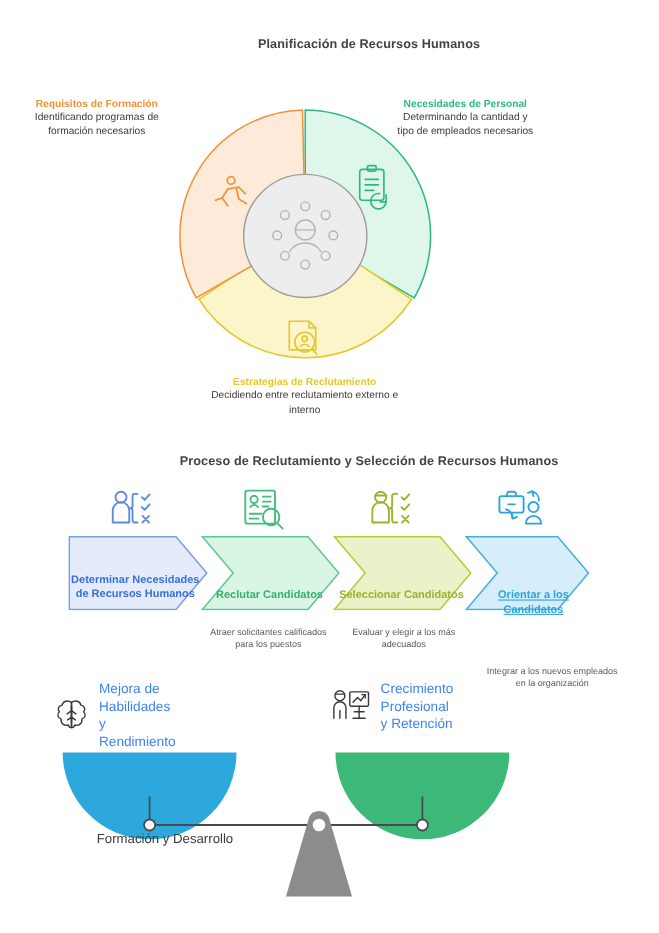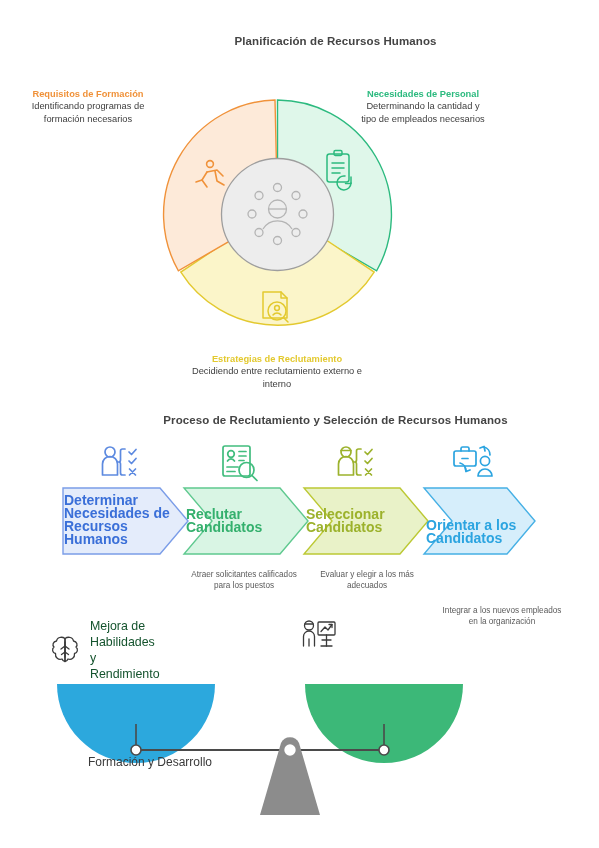--- a/index.html
+++ b/index.html
@@ -77,21 +77,21 @@
     top: 88px;
     left: 358px;
     width: 130px;
   }
   #label-personal .lbl-head { color: #2cba7f; }
   #label-reclutamiento {
     top: 341px;
     left: 184px;
     width: 186px;
   }
-  #label-reclutamiento .lbl-head { color: #e3c92f; margin-top: 12px; }
+  #label-reclutamiento .lbl-head { color: #e3c92f; }
 
   
   .process-wrap {
     position: absolute;
     top: 441px;
     left: 0;
     width: 599px;
     height: 180px;
   }
   .chev-icons {
@@ -112,24 +112,26 @@
   .chev-row {
     position: absolute;
     top: 46px;
     left: 62px;
     width: 474px;
     height: 68px;
   }
   .chev-text {
     position: absolute;
     width: 118px;
+    text-align: center;
     font-weight: bold;
-    font-size: 14px;
+    font-size: 10px;
     line-height: 13px;
     pointer-events: none;
+    margin-top: 27px;
   }
   .chev-desc-row {
     position: absolute;
     top: 128px;
     left: 62px;
     width: 474px;
     height: 50px;
   }
   .chev-desc {
     position: absolute;
@@ -157,21 +159,21 @@
     position: absolute;
     top: 0;
     display: flex;
     align-items: center;
     gap: 8px;
   }
   .pan-header .pan-icon { flex: 0 0 auto; line-height: 0; }
   .pan-header .pan-text {
     font-size: 12.4px;
     line-height: 16px;
-    color: #14532d;
+    color: #3b82f6;
   }
   .pan-caption {
     position: absolute;
     text-align: center;
     font-size: 12px;
     line-height: 16px;
     color: #3a3a3a;
   }
   #pan-left  { left: 48px; }
   #pan-right { left: 300px; }
@@ -332,21 +334,21 @@
         <path d="M 122 1 L 218 1 L 246 34 L 218 67 L 122 67 L 150 34 Z" fill="#d9f5e4" stroke="#5fc98f" stroke-width="1.4"></path>
 
         <path d="M 242 1 L 338 1 L 366 34 L 338 67 L 242 67 L 270 34 Z" fill="#e9f2c8" stroke="#bcc934" stroke-width="1.4"></path>
 
         <path d="M 362 1 L 445 1 L 473 34 L 445 67 L 362 67 L 390 34 Z" fill="#d6eefb" stroke="#46b0e5" stroke-width="1.4"></path>
       </svg>
 
       <div class="chev-text" style="left:2px;  top:7px;  color:#3a6fd8;">Determinar Necesidades de Recursos Humanos</div>
       <div class="chev-text" style="left:124px; top:21px; color:#34b06d;">Reclutar Candidatos</div>
       <div class="chev-text" style="left:244px; top:21px; color:#9cb22c;">Seleccionar Candidatos</div>
-      <div class="chev-text" style="left:364px; top:32px; color:#2ba4e0;">Orientar a los Candidatos</div>
+      <div class="chev-text" style="left:364px; top:21px; color:#2ba4e0;text-decoration:underline;">Orientar a los Candidatos</div>
     </div>
 
     <div class="chev-desc-row">
       <div class="chev-desc" style="left:120px;">Atraer solicitantes calificados para los puestos</div>
       <div class="chev-desc" style="left:243px;">Evaluar y elegir a los más adecuados</div>
       <div class="chev-desc" style="left:378px;margin-top:36px;">Integrar a los nuevos empleados en la organización</div>
     </div>
   </div>
 
   <div class="balance-wrap">
@@ -379,20 +381,21 @@
               <rect x="18" y="4" width="17" height="13" rx="1"></rect>
               <path d="M 21 13.5 L 25 9 L 28 12 L 32 6.5"></path>
               <path d="M 29 6.5 L 32 6.5 L 32 9.5"></path>
               <path d="M 26.5 17 L 26.5 22"></path>
               <path d="M 21 28 L 32 28"></path>
               <path d="M 26.5 22 L 26.5 28"></path>
               <path d="M 22 22 L 31 22"></path>
             </g>
           </svg>
         </span>
+        <span class="pan-text">Crecimiento Profesional y Retención</span>
       </div>
     </div>
 
     <svg class="beam-svg" viewBox="0 0 599 160" aria-hidden="true">
 
       <path d="M 57 14 L 215 14 A 79 79 0 0 1 57 14 Z" fill="#2ca8dd"></path>
 
       <path d="M 305 14 L 463 14 A 79 79 0 0 1 305 14 Z" fill="#3cb878"></path>
 
       <path d="M 136 54 L 136 79" stroke="#4a4a4a" stroke-width="1.6"></path>

